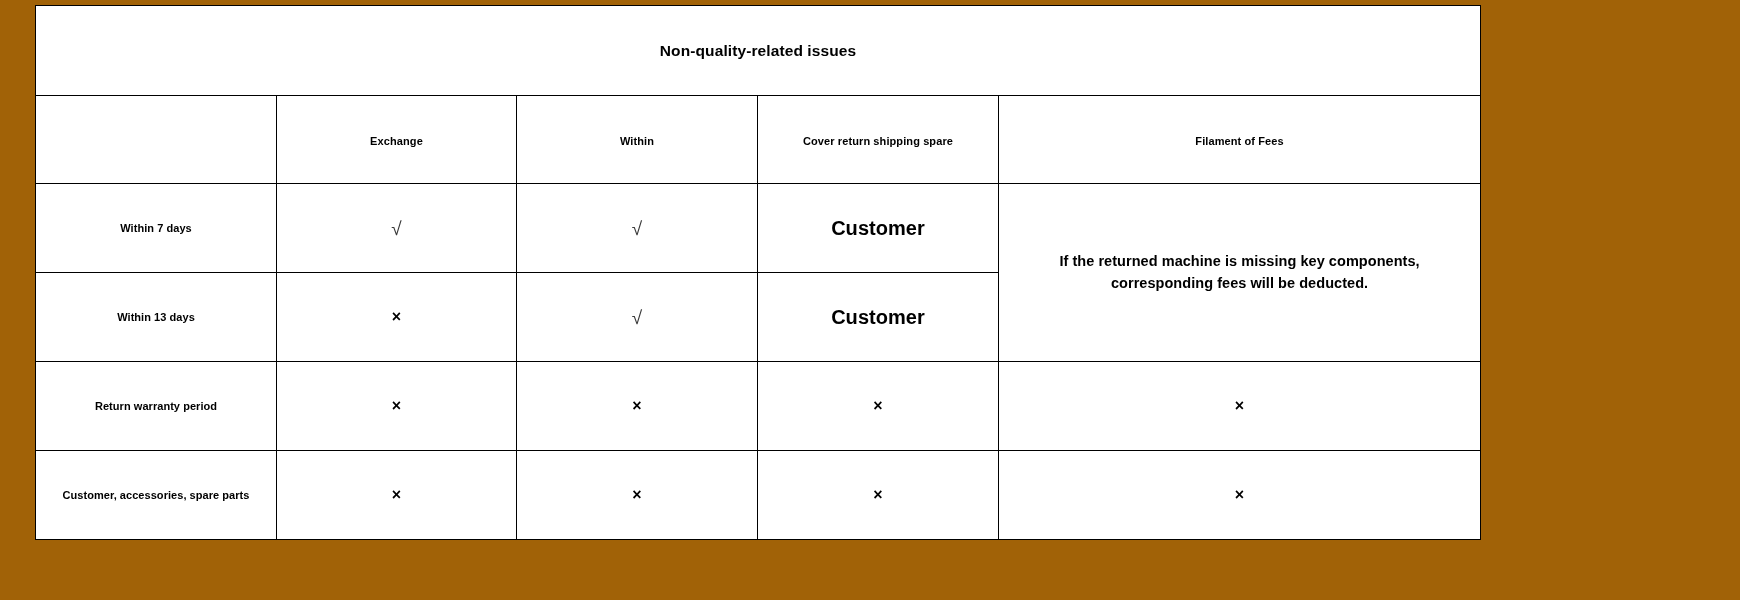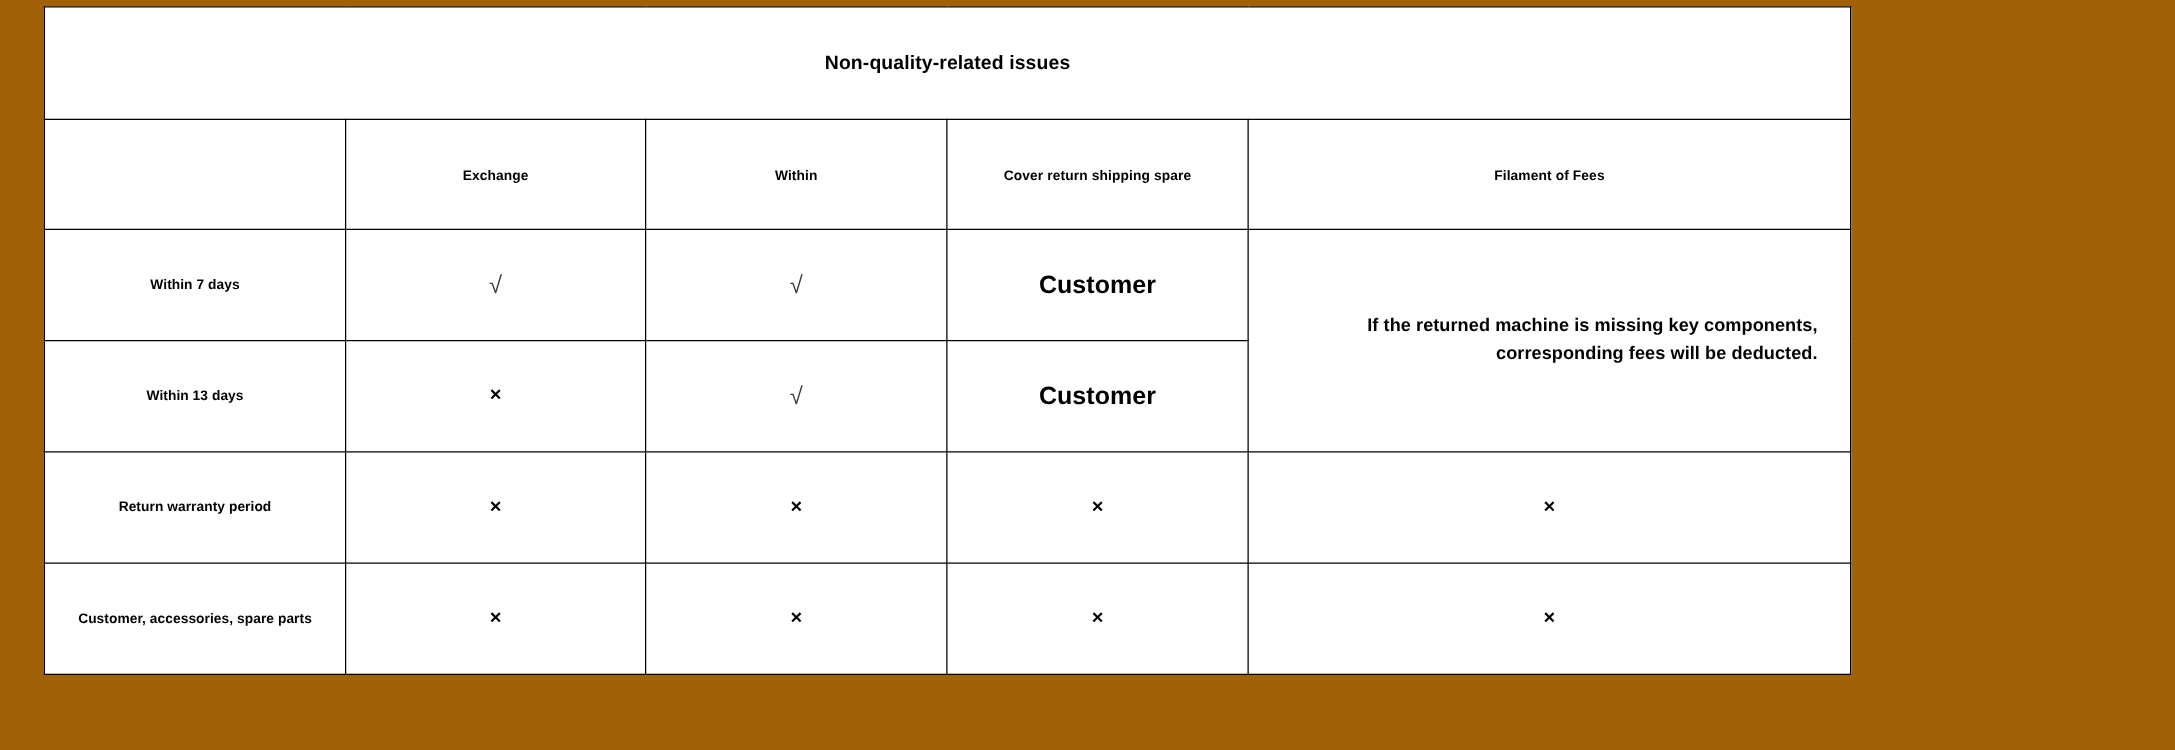--- a/index.html
+++ b/index.html
@@ -101,21 +101,20 @@
     letter-spacing: 0.05px;
     display: block;
   }
   .fees-note {
     font-size: 14.5px;
     font-weight: bold;
     line-height: 1.45;
     letter-spacing: 0.05px;
     padding: 0 26px;
     display: block;
-    text-align: right;
   }
 </style>
 </head>
 <body>
 
 <div class="page">
 
   <table class="policy-table">
     <colgroup>
       <col class="col-label">

